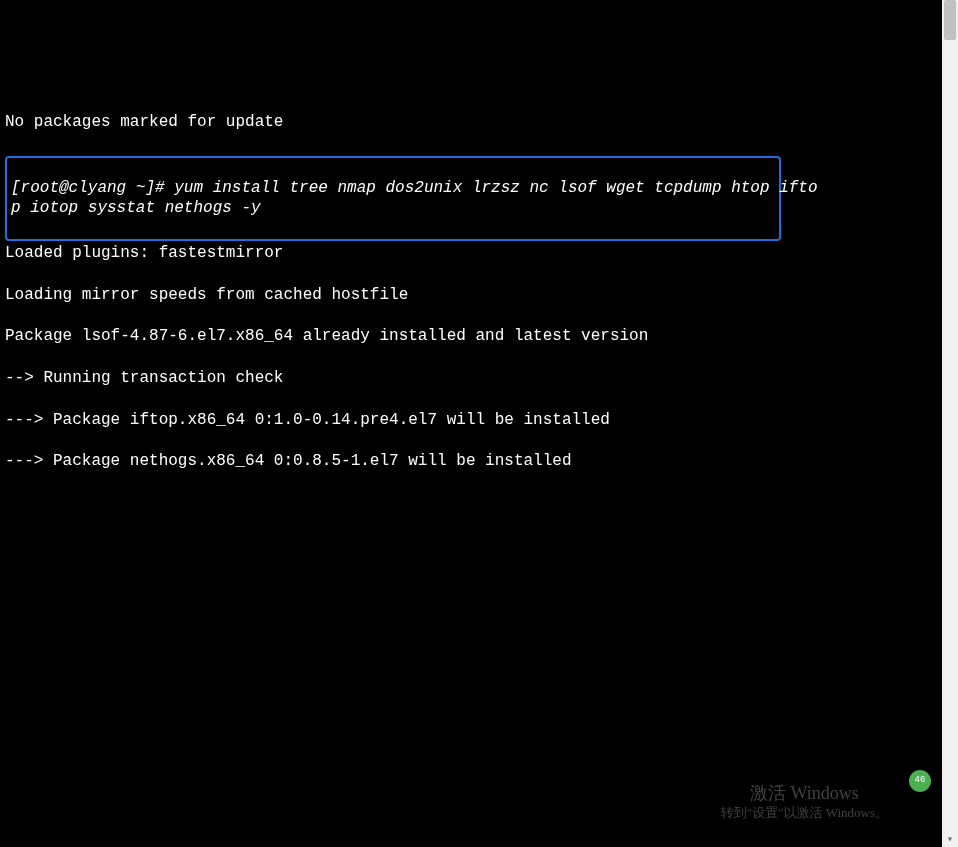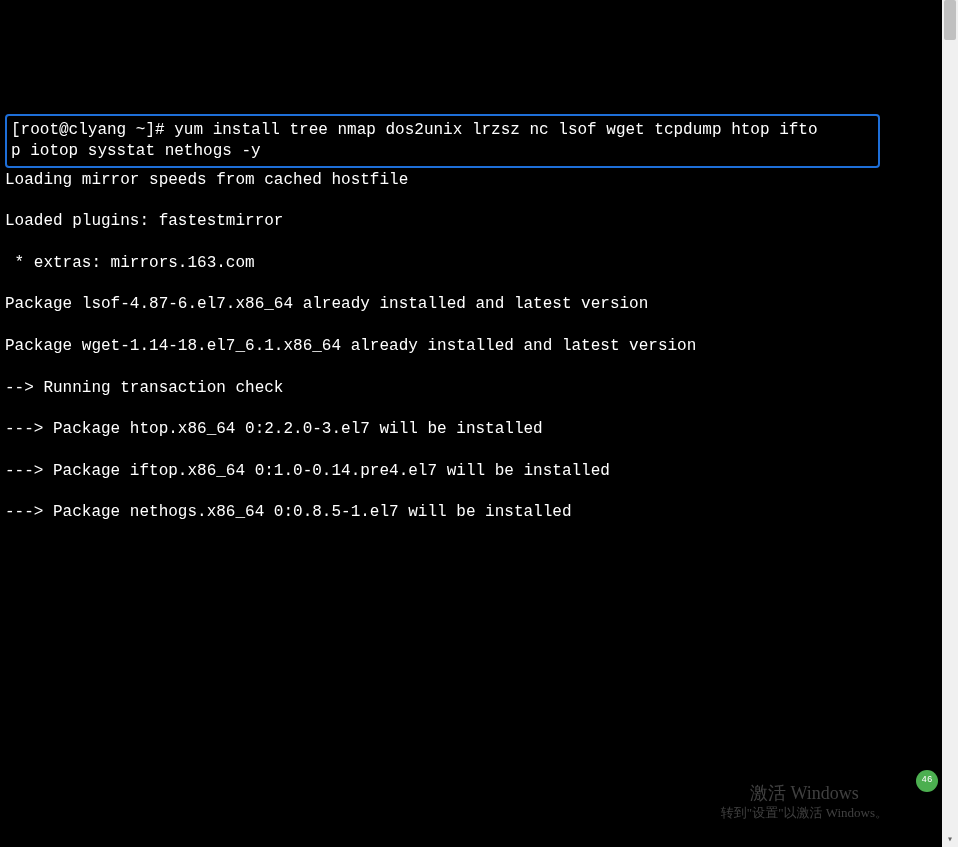--- a/index.html
+++ b/index.html
@@ -45,31 +45,32 @@
       height: 12px;
       display: flex;
       align-items: center;
       justify-content: center;
       color: #666;
       font-size: 10px;
     }
     .highlight-box {
       border: 2px solid #1e6fd9;
       border-radius: 4px;
-      padding: 4px 4px;
+      padding: 20px 4px;
       margin: 2px 0;
       display: inline-block;
-      width: 875px;
+      width: 776px;
+      font-style: italic;
     }
     .terminal-line {
       display: block;
     }
     .badge {
       position: absolute;
-      right: 20px;
+      right: 27px;
       top: 770px;
       width: 22px;
       height: 22px;
       background: #4caf50;
       border-radius: 50%;
       color: #fff;
       font-size: 9px;
       display: flex;
       align-items: center;
       justify-content: center;
@@ -88,29 +89,27 @@
       font-size: 13px;
       display: block;
     }
   </style>
 </head>
 <body>
 
 
 
 <div class="terminal">
+<span class="terminal-line">No packages marked for update</span>
 <div class="highlight-box"><span>[root@clyang ~]# </span><span>yum install tree nmap dos2unix lrzsz nc lsof wget tcpdump htop ifto</span>
 <span>p iotop sysstat nethogs -y</span></div>
+<span class="terminal-line">Loaded plugins: fastestmirror</span>
 <span class="terminal-line">Loading mirror speeds from cached hostfile</span>
-<span class="terminal-line">Loaded plugins: fastestmirror</span>
-<span class="terminal-line"> * extras: mirrors.163.com</span>
 <span class="terminal-line">Package lsof-4.87-6.el7.x86_64 already installed and latest version</span>
-<span class="terminal-line">Package wget-1.14-18.el7_6.1.x86_64 already installed and latest version</span>
 <span class="terminal-line">--&gt; Running transaction check</span>
-<span class="terminal-line">---&gt; Package htop.x86_64 0:2.2.0-3.el7 will be installed</span>
 <span class="terminal-line">---&gt; Package iftop.x86_64 0:1.0-0.14.pre4.el7 will be installed</span>
 <span class="terminal-line">---&gt; Package nethogs.x86_64 0:0.8.5-1.el7 will be installed</span>
 
 
 
 
 
 
 
 

